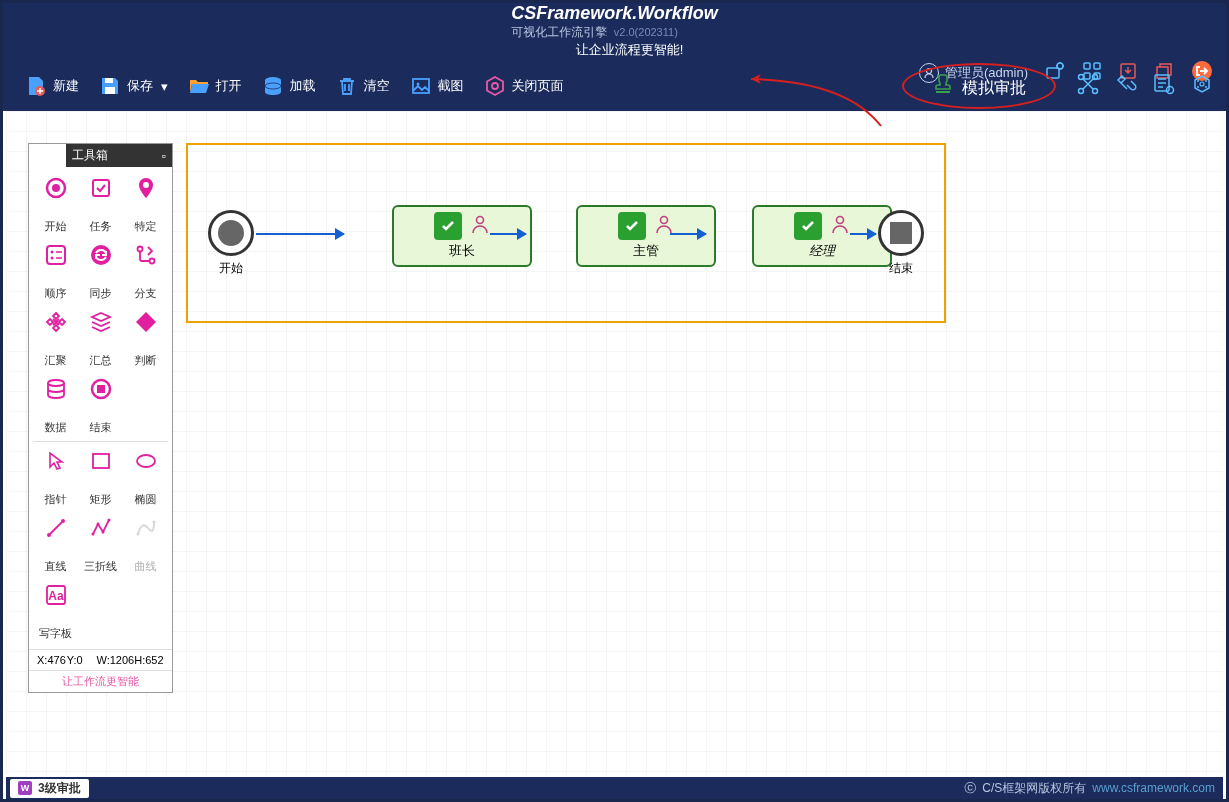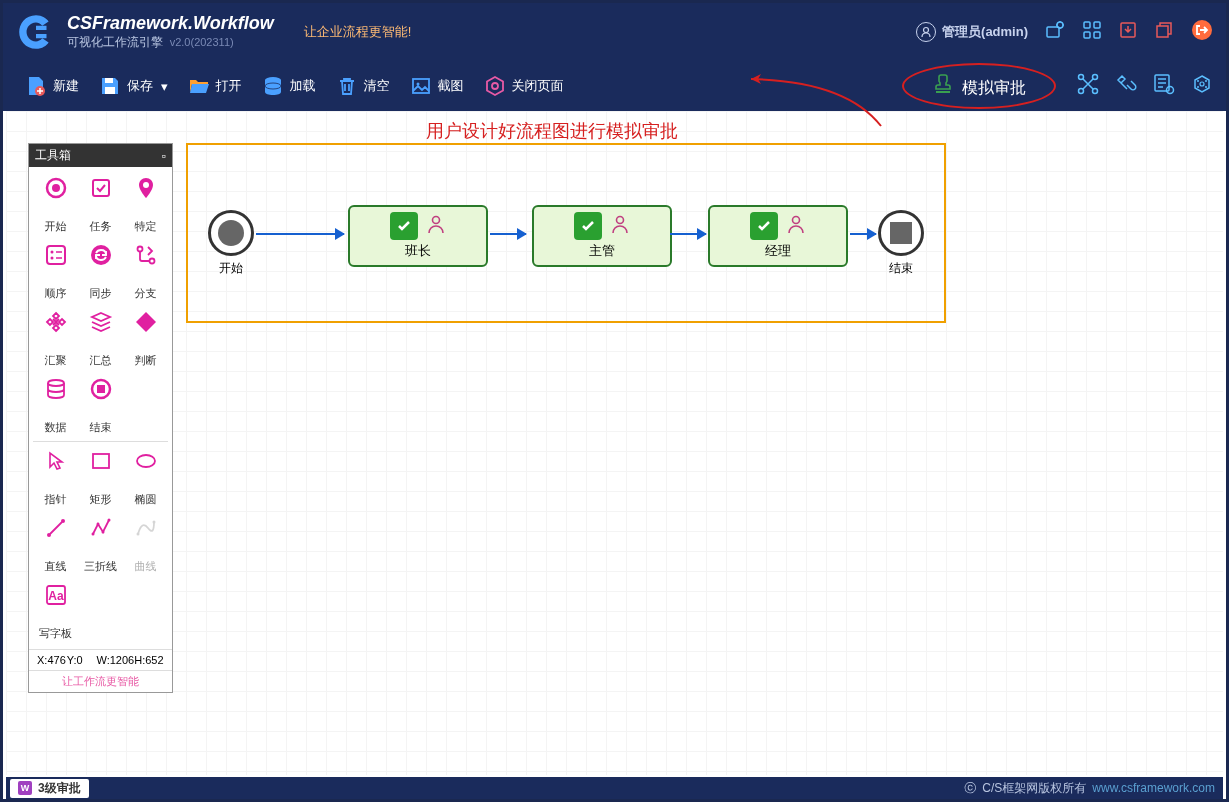--- a/index.html
+++ b/index.html
@@ -1,60 +1,60 @@
 <!DOCTYPE html>
 <html><head>
 <meta charset="utf-8">
 <style>
 *{box-sizing:border-box;margin:0;padding:0;font-family:"Microsoft YaHei",Arial,sans-serif;}
 body{width:1229px;height:802px;background:#fff;overflow:hidden;position:relative;border:3px solid #1a2850;}
-.header{height:58px;background:#1a2b5c;display:flex;align-items:center;padding:0 12px;color:#fff;}
+.header{height:58px;background:#1a2b5c;display:flex;align-items:center;padding:0 12px;color:#fff;flex-direction:column;}
 .logo{width:42px;height:42px;margin-right:10px;}
 .title-block{display:flex;flex-direction:column;}
 .app-title{font-size:18px;font-weight:bold;font-style:italic;color:#fff;}
 .app-sub{font-size:12px;color:#b8c5e0;}
 .version{font-size:11px;color:#7a8ab5;}
-.slogan{font-size:13px;color:#fdba74;margin-left:30px;}
+.slogan{font-size:13px;color:#ffffff;margin-left:30px;}
 .header-right{margin-left:auto;display:flex;align-items:center;gap:16px;}
-.user-badge{display:flex;align-items:center;gap:6px;color:#c8d3ee;font-size:13px;font-weight:bold;}
+.user-badge{display:flex;align-items:center;gap:6px;color:#c8d3ee;font-size:13px;}
 .user-icon{width:20px;height:20px;border:1.5px solid #c8d3ee;border-radius:50%;display:flex;align-items:center;justify-content:center;}
 .hdr-icon{color:#5bbfff;cursor:pointer;}
 .hdr-icon.red{color:#e85a5a;}
 .hdr-icon.orange{color:#ff8c42;}
 .toolbar{height:50px;background:#1a2b5c;display:flex;align-items:center;padding:0 12px;gap:0;}
 .tb-btn{display:flex;align-items:center;gap:6px;padding:6px 10px;color:#fff;font-size:13px;cursor:pointer;border-radius:3px;}
 .tb-icon{width:22px;height:22px;display:flex;align-items:center;justify-content:center;}
 .tb-spacer{flex:1;}
 .sim-btn{border:2.5px solid #d62020;border-radius:50%/50%;padding:8px 28px;display:flex;align-items:flex-end;gap:8px;color:#fff;cursor:pointer;}
 .tb-right{display:flex;gap:14px;margin-left:20px;}
 .canvas-area{position:absolute;top:108px;left:3px;right:3px;bottom:24px;background:#fff;background-image:linear-gradient(#f4f4f4 1px,transparent 1px),linear-gradient(90deg,#f4f4f4 1px,transparent 1px);background-size:20px 20px;}
 .annotation{position:absolute;top:8px;left:420px;color:#d62020;font-size:18px;font-weight:500;}
 .arrow-red{position:absolute;top:-40px;left:730px;}
 .toolbox{position:absolute;top:32px;left:22px;width:145px;background:#fff;border:1px solid #999;}
-.toolbox-hdr{background:#333;color:#fff;font-size:12px;padding:3px 6px;display:flex;justify-content:space-between;align-items:center;}
+.toolbox-hdr{background:#333;color:#fff;font-size:12px;padding:3px 6px;display:flex;justify-content:space-between;align-items:center;margin-left:37px;}
 .toolbox-grid{display:grid;grid-template-columns:repeat(3,1fr);gap:0;padding:4px;}
 .tool-item{display:flex;flex-direction:column;align-items:center;padding:4px 2px;cursor:pointer;font-size:11px;color:#333;}
 .tool-icon{width:26px;height:26px;margin-bottom:18px;display:flex;align-items:center;justify-content:center;}
 .tool-sep{grid-column:1/-1;border-top:1px solid #ddd;margin:2px 0;}
 .toolbox-coords{padding:4px 8px;font-size:11px;display:grid;grid-template-columns:1fr 1fr 1fr 1fr;border-top:1px solid #ddd;}
 .toolbox-footer{text-align:center;font-size:11px;color:#e85aa5;padding:3px;border-top:1px solid #ddd;}
 .flow-area{position:absolute;top:32px;left:180px;width:760px;height:180px;border:2px solid #f0a000;}
 .node{position:absolute;display:flex;flex-direction:column;align-items:center;}
 .node-start{left:20px;top:65px;}
 .node-end{left:690px;top:65px;}
 .circle-outer{width:46px;height:46px;border:3px solid #333;border-radius:50%;display:flex;align-items:center;justify-content:center;background:#fff;}
 .circle-inner{width:26px;height:26px;border-radius:50%;background:#666;}
 .square-inner{width:22px;height:22px;background:#666;}
 .node-label{font-size:12px;margin-top:4px;}
-.task-node{position:absolute;width:140px;height:62px;background:#e8f7d8;border:2px solid #2a7a2a;border-radius:6px;display:flex;flex-direction:column;align-items:center;justify-content:center;top:60px;}
+.task-node{position:absolute;width:140px;height:62px;background:#e8f7d8;border:2px solid #2a7a2a;border-radius:6px;display:flex;flex-direction:column;align-items:center;justify-content:center;top:60px;margin-left:44px;}
 .task-icons{display:flex;gap:8px;align-items:center;margin-bottom:2px;}
 .task-check{width:28px;height:28px;background:#2aa030;border-radius:4px;display:flex;align-items:center;justify-content:center;color:#fff;}
 .task-person{color:#c04080;}
 .task-label{font-size:13px;}
-.task1{left:160px;}.task2{left:344px;}.task3{left:520px;}
+.task1{left:160px;}.task2{left:344px;}.task3{left:520px;font-style:italic;}
 .flow-arrow{position:absolute;top:88px;height:2px;background:#1560d0;}
 .flow-arrow::after{content:"";position:absolute;right:-1px;top:-5px;border-left:10px solid #1560d0;border-top:6px solid transparent;border-bottom:6px solid transparent;}
 .a1{left:68px;width:88px;}.a2{left:302px;width:36px;}.a3{left:482px;width:36px;}.a4{left:662px;width:26px;}
 .statusbar{position:absolute;bottom:0;left:3px;right:3px;height:22px;background:#1a2b5c;display:flex;align-items:center;padding:0 8px;font-size:12px;color:#b8c5e0;}
 .status-left{display:flex;align-items:center;gap:6px;background:#fff;color:#333;padding:1px 8px;font-weight:bold;border-radius:2px;margin-left:-4px;}
 .status-w{width:14px;height:14px;background:#a040c0;color:#fff;font-size:9px;display:flex;align-items:center;justify-content:center;border-radius:2px;}
 .status-right{margin-left:auto;display:flex;align-items:center;gap:6px;}
 .status-link{color:#5a9fd0;}
 </style>
 </head>
@@ -204,21 +204,20 @@
           <circle cx="12" cy="12" r="2" fill="none" stroke="#5bbfff" stroke-width="1.2"></circle>
           <circle cx="8" cy="9" r="1" fill="#5bbfff"></circle>
           <circle cx="16" cy="9" r="1" fill="#5bbfff"></circle>
           <circle cx="8" cy="15" r="1" fill="#5bbfff"></circle>
           <circle cx="16" cy="15" r="1" fill="#5bbfff"></circle>
         </svg></span>
   </div>
 </div>
 
 <div class="canvas-area">
-  <div class="annotation">用户设计好流程图进行模拟审批</div>
   <svg class="arrow-red" width="150" height="70">
       <path d="M145 55 Q110 10 15 8" fill="none" stroke="#d62020" stroke-width="2"></path>
       <path d="M15 8 l10 -5 l-3 5 l3 5 z" fill="#d62020"></path>
     </svg>
 
   <div class="toolbox">
     <div class="toolbox-hdr">
         <span>工具箱</span>
         <span>▫</span>
       </div>

